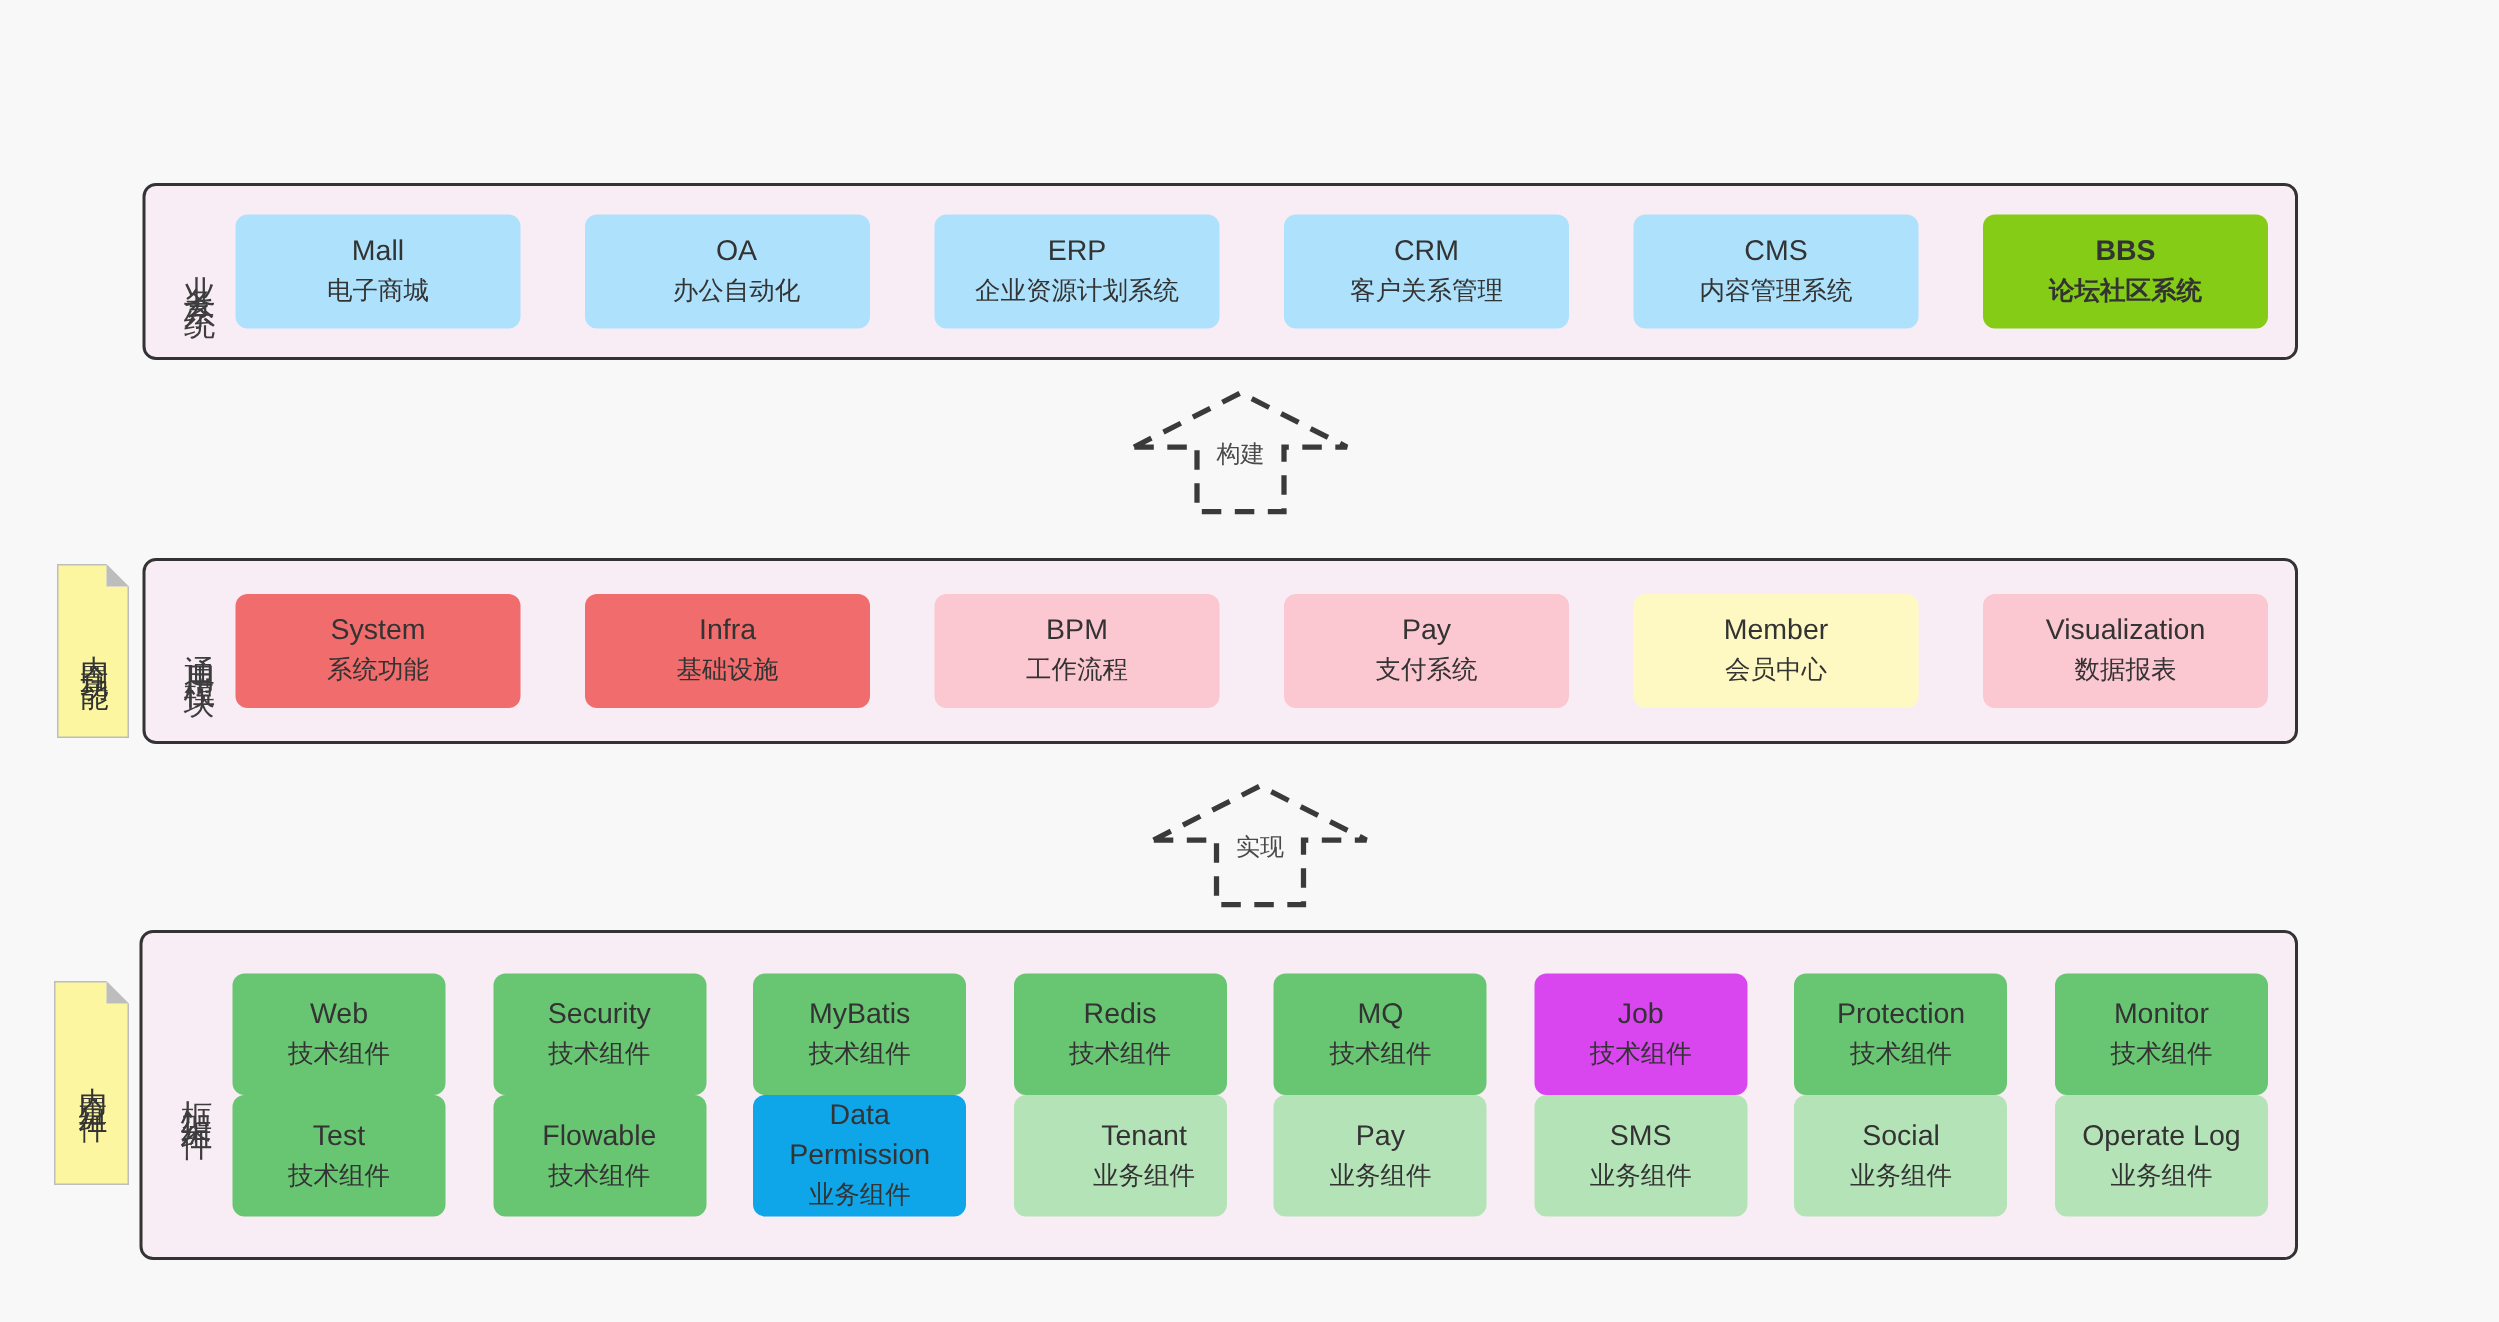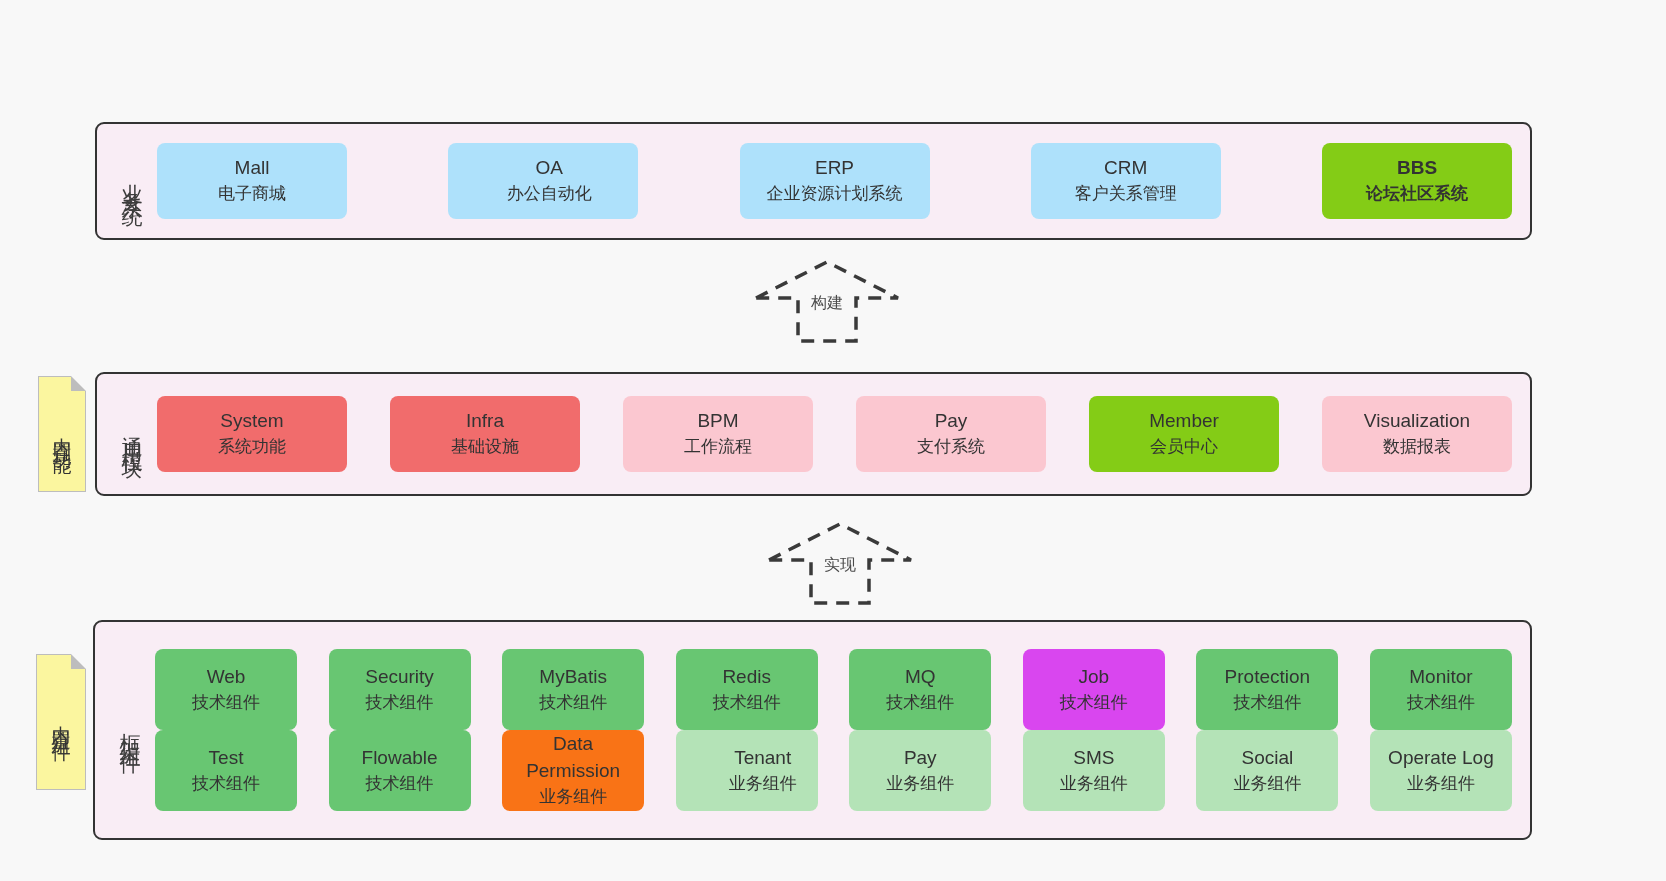--- a/index.html
+++ b/index.html
@@ -94,20 +94,24 @@
         <div class="box-subtitle">办公自动化</div>
       </div>
       <div class="box size6" style="background: rgb(174, 225, 251);">
         <div class="box-title">ERP</div>
         <div class="box-subtitle">企业资源计划系统</div>
       </div>
       <div class="box size6" style="background: rgb(174, 225, 251);">
         <div class="box-title">CRM</div>
         <div class="box-subtitle">客户关系管理</div>
       </div>
+      <div class="box size6" style="background: rgb(174, 225, 251);">
+        <div class="box-title">CMS</div>
+        <div class="box-subtitle">内容管理系统</div>
+      </div>
       <div class="box size6" style="background: #84cc16; font-weight: bold;">
         <div class="box-title">BBS</div>
         <div class="box-subtitle">论坛社区系统</div>
       </div>
     </div>
 </div>
 
 <div class="arrow" id="arrow-build">
   <svg width="150" height="90" viewBox="0 0 150 90">
     <polygon points="4,42 75,6 146,42 104,42 104,85 46,85 46,42" fill="none" stroke="#3a3a3a" stroke-width="3.5" stroke-dasharray="13 9"></polygon>
@@ -130,21 +134,21 @@
         <div class="box-subtitle">基础设施</div>
       </div>
       <div class="box size6" style="background: rgb(251, 199, 208);">
         <div class="box-title">BPM</div>
         <div class="box-subtitle">工作流程</div>
       </div>
       <div class="box size6" style="background: rgb(251, 199, 208);">
         <div class="box-title">Pay</div>
         <div class="box-subtitle">支付系统</div>
       </div>
-      <div class="box size6" style="background: #84cc16;">
+      <div class="box size6" style="background: #fef9c3;">
         <div class="box-title">Member</div>
         <div class="box-subtitle">会员中心</div>
       </div>
       <div class="box size6" style="background: rgb(251, 199, 208);">
         <div class="box-title">Visualization</div>
         <div class="box-subtitle">数据报表</div>
       </div>
     </div>
 </div>
 
@@ -197,21 +201,21 @@
       </div>
     <div class="row">
         <div class="box size8" style="background: rgb(104, 198, 114);">
           <div class="box-title">Test</div>
           <div class="box-subtitle">技术组件</div>
         </div>
         <div class="box size8" style="background: rgb(104, 198, 114);">
           <div class="box-title">Flowable</div>
           <div class="box-subtitle">技术组件</div>
         </div>
-        <div class="box size8" style="background: #f97316;">
+        <div class="box size8" style="background: #0ea5e9;">
           <div class="box-title">Data Permission</div>
           <div class="box-subtitle">业务组件</div>
         </div>
         <div class="box size8" style="background: rgb(180, 227, 183); padding-left: 32px;">
           <div class="box-title">Tenant</div>
           <div class="box-subtitle">业务组件</div>
         </div>
         <div class="box size8" style="background: rgb(180, 227, 183);">
           <div class="box-title">Pay</div>
           <div class="box-subtitle">业务组件</div>

